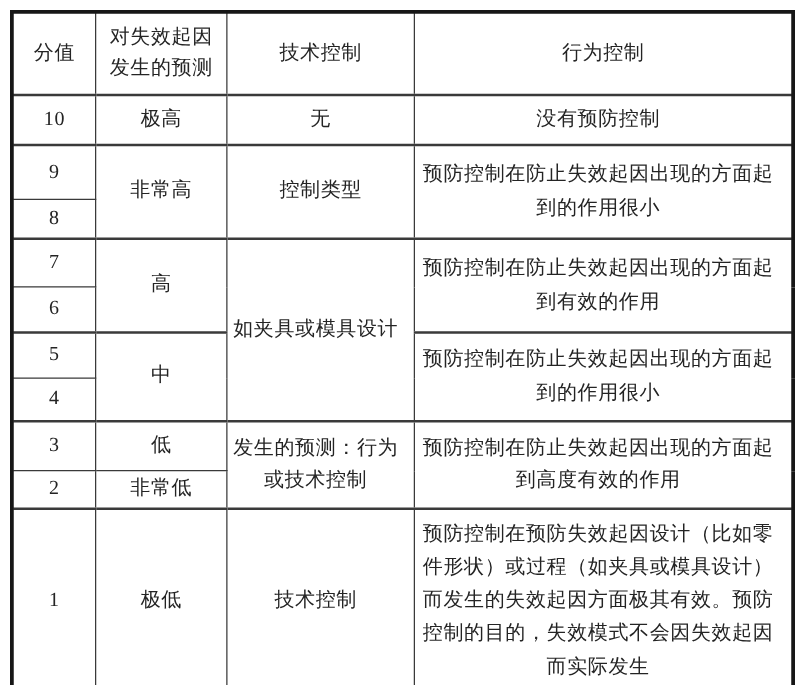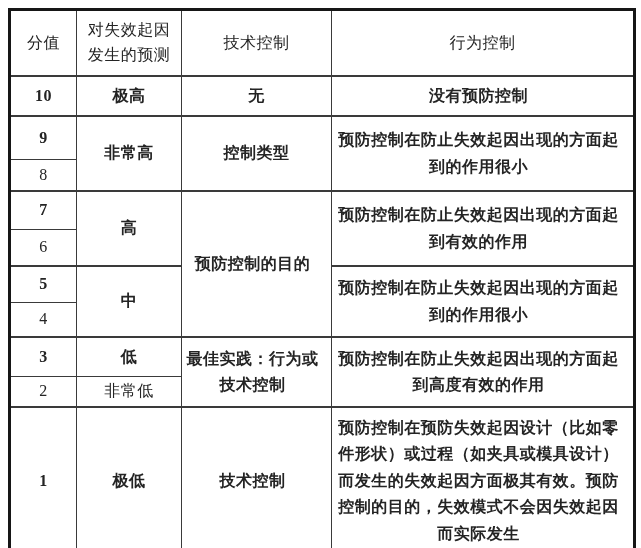--- a/index.html
+++ b/index.html
@@ -40,21 +40,21 @@
   }
   thead th{height:64px;}
   th.prewrap{white-space:pre-line;line-height:1.55;}
   td.left, th.left{
     text-align:center;
     padding-left:3px;
     padding-right:11px;
     letter-spacing:0.5px;
   }
   
-  tr.group > td{border-top-width:2px;font-weight:bold;}
+  tr.group > td{border-top-width:2px;}
   tr.h10 > td{height:38px;}
   tr.h9  > td{height:42px;}
   tr.h8  > td{height:30px;}
   tr.h7  > td{height:37px;}
   tr.h6  > td{height:35px;}
   tr.h5  > td{height:35px;}
   tr.h4  > td{height:33px;}
   tr.h3  > td{height:38px;}
   tr.h2  > td{height:29px;}
   tr.h1  > td{height:146px;}
@@ -90,38 +90,38 @@
       <td rowspan="2">非常高</td>
       <td rowspan="2">控制类型</td>
       <td rowspan="2" class="left">预防控制在防止失效起因出现的方面起到的作用很小</td>
     </tr>
     <tr class="h8">
       <td>8</td>
     </tr>
     <tr class="h7 group">
       <td>7</td>
       <td rowspan="2">高</td>
-      <td rowspan="4" class="left">预防控制的目的</td>
+      <td rowspan="4" class="left">如夹具或模具设计</td>
       <td rowspan="2" class="left">预防控制在防止失效起因出现的方面起到有效的作用</td>
     </tr>
     <tr class="h6">
       <td>6</td>
     </tr>
     <tr class="h5 group">
       <td>5</td>
       <td rowspan="2">中</td>
       <td rowspan="2" class="left">预防控制在防止失效起因出现的方面起到的作用很小</td>
     </tr>
     <tr class="h4">
       <td>4</td>
     </tr>
     <tr class="h3 group">
       <td>3</td>
       <td>低</td>
-      <td rowspan="2" class="left">最佳实践：行为或技术控制</td>
+      <td rowspan="2" class="left">发生的预测：行为或技术控制</td>
       <td rowspan="2" class="left">预防控制在防止失效起因出现的方面起到高度有效的作用</td>
     </tr>
     <tr class="h2">
       <td>2</td>
       <td>非常低</td>
     </tr>
     <tr class="h1 group">
       <td>1</td>
       <td>极低</td>
       <td class="left">技术控制</td>

